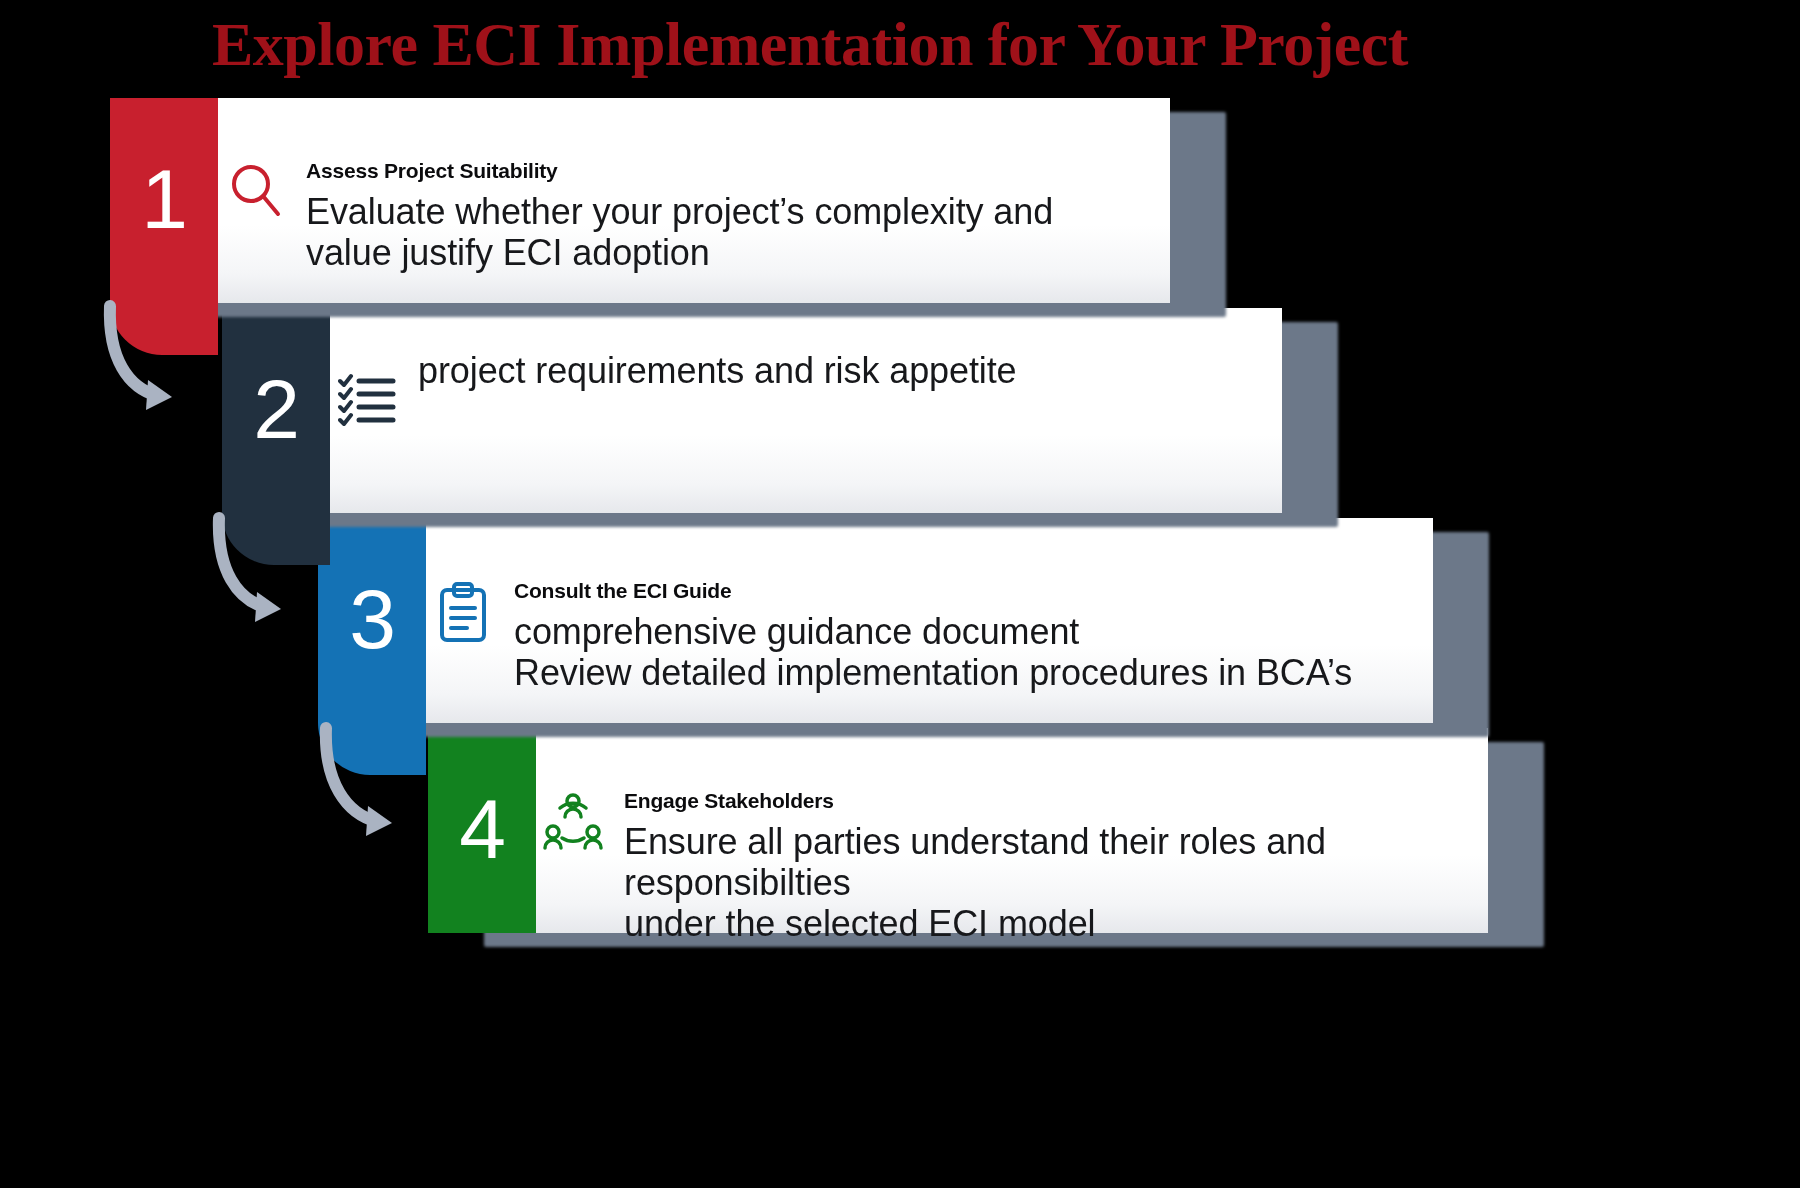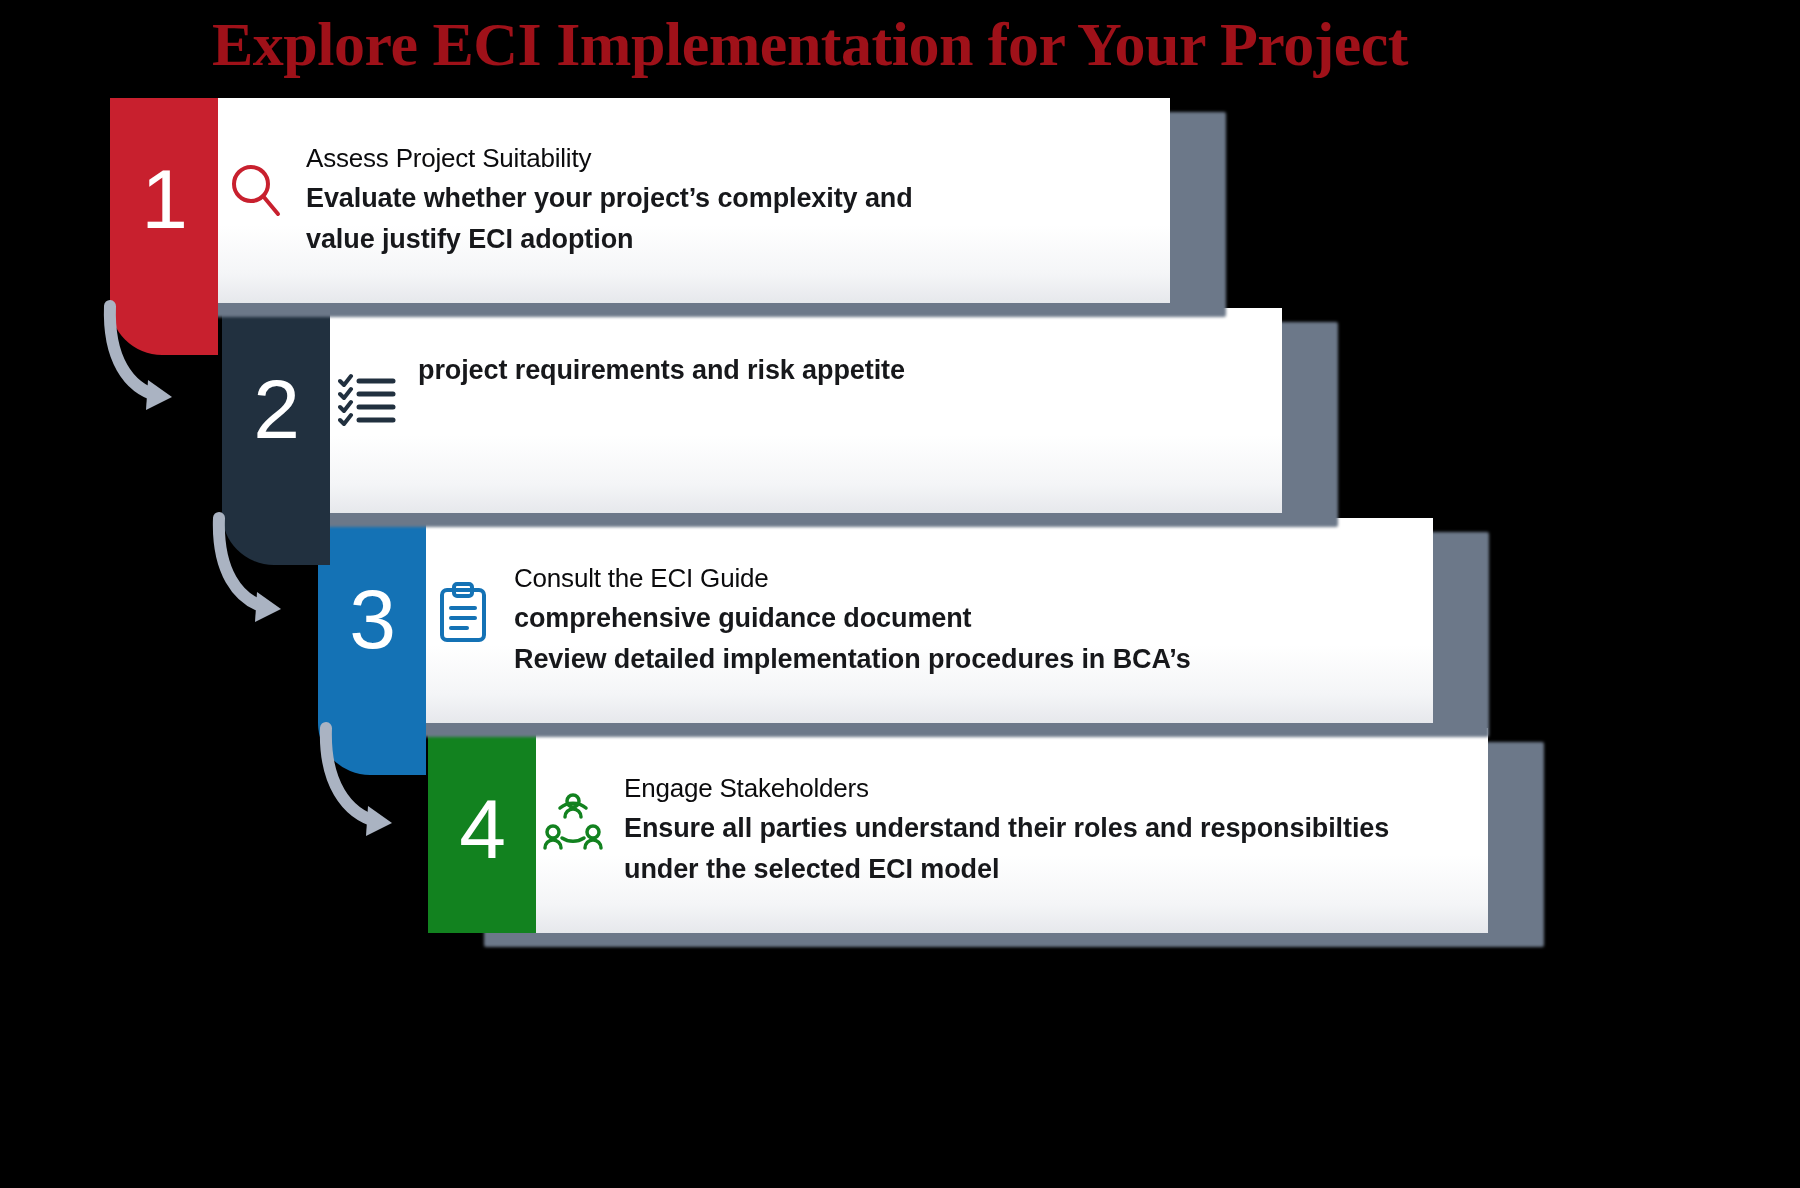--- a/index.html
+++ b/index.html
@@ -112,31 +112,32 @@
     margin-right: 14px;
     display: flex;
     align-items: flex-start;
     justify-content: center;
     padding-top: 22px;
   }
 
   .text-col { flex: 1 1 auto; padding-right: 20px; }
 
   .step-title {
-    font-size: 26px;
-    font-weight: 400;
+    font-size: 21px;
+    font-weight: 700;
     color: #0b0b0d;
     line-height: 36px;
     letter-spacing: -0.2px;
     margin-bottom: 2px;
+    margin-top: 13px;
   }
 
   .step-desc {
-    font-size: 27px;
-    font-weight: 700;
+    font-size: 36px;
+    font-weight: 400;
     color: #17181b;
     line-height: 41px;
     letter-spacing: -0.1px;
   }
 
   
   .arrow {
     position: absolute;
     z-index: 35;
     pointer-events: none;

